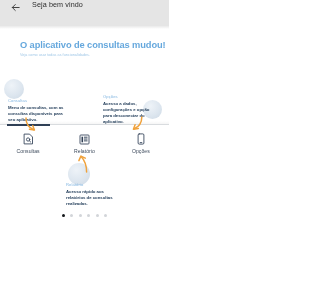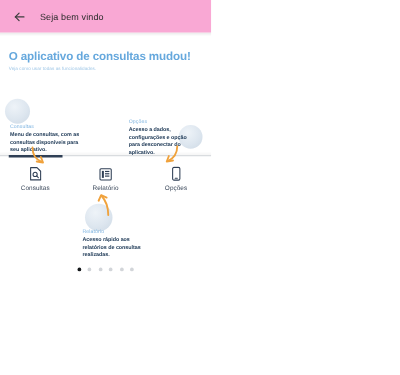--- a/index.html
+++ b/index.html
@@ -8,23 +8,23 @@
     background:#ffffff;
     font-family:"Liberation Sans", sans-serif;
     overflow:hidden;
     position:relative;
     -webkit-font-smoothing:antialiased;
   }
 
   
   .appbar{
     height:26px;
-    display:flex;align-items:center;
+    display:flex;align-items:flex-start;
     padding:0 6px;
-    background:#f9a8d4;
+    background:#e5e5e5;
     position:relative;
     z-index:5;
   }
   .back-icon{
     width:14px;height:14px;
     display:flex;align-items:center;justify-content:center;
     flex:0 0 auto;
     margin-left:2px;
   }
   .back-icon svg{display:block;}
@@ -36,21 +36,21 @@
     white-space:nowrap;
   }
   .appbar-shadow{
     height:3px;
     background:linear-gradient(to bottom,rgba(0,0,0,.085),rgba(0,0,0,0));
     position:relative;z-index:4;
   }
 
   
   .headline-wrap{
-    padding:11px 7px 0 7px;
+    padding:11px 7px 0 20px;
   }
   .headline{
     font-size:9.3px;
     font-weight:bold;
     color:#66a8dd;
     letter-spacing:-.1px;
     white-space:nowrap;
   }
   .subhead{
     font-size:3.7px;

